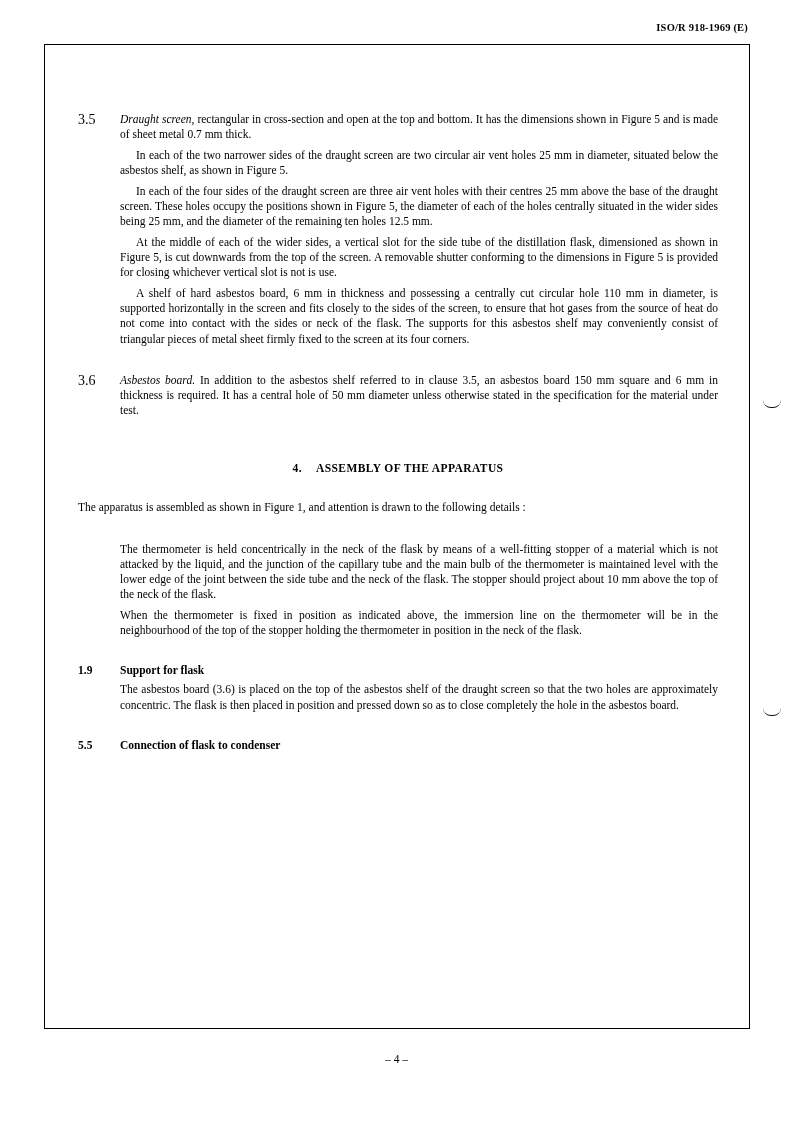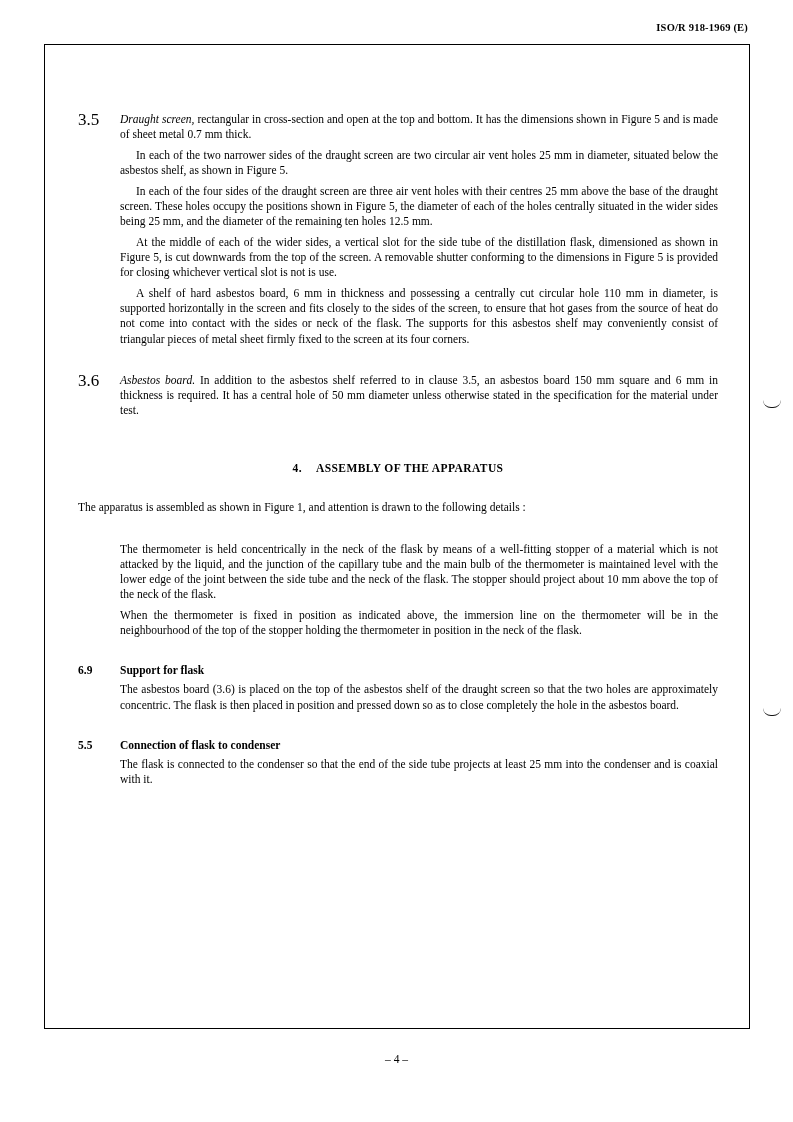--- a/index.html
+++ b/index.html
@@ -44,21 +44,21 @@
     top: 112px;
     width: 640px;
   }
   .clause {
     display: flex;
     margin-bottom: 0px;
   }
   .clause-num {
     width: 42px;
     flex: 0 0 42px;
-    font-size: 17px;
+    font-size: 14px;
     line-height: 15.2px;
   }
   .clause-body {
     flex: 1;
     font-size: 11.5px;
     line-height: 15.2px;
     text-align: justify;
   }
   .clause-body p {
     margin: 0 0 0 0;
@@ -187,34 +187,31 @@
     <div class="spacer-lg"></div>
 
     <div class="sub-body">
       <p>The thermometer is held concentrically in the neck of the flask by means of a well-fitting stopper of a material which is not attacked by the liquid, and the junction of the capillary tube and the main bulb of the thermometer is maintained level with the lower edge of the joint between the side tube and the neck of the flask. The stopper should project about 10 mm above the top of the neck of the flask.</p>
       <p>When the thermometer is fixed in position as indicated above, the immersion line on the thermometer will be in the neighbourhood of the top of the stopper holding the thermometer in position in the neck of the flask.</p>
     </div>
 
     <div class="spacer-lg"></div>
 
     <div class="sub-head">
-      <div class="num">6.9</div>
+      <div class="num">1.9</div>
       <div class="title">Support for flask</div>
     </div>
     <div class="sub-body">
       <p>The asbestos board (3.6) is placed on the top of the asbestos shelf of the draught screen so that the two holes are approximately concentric. The flask is then placed in position and pressed down so as to close completely the hole in the asbestos board.</p>
     </div>
 
     <div class="spacer-lg"></div>
 
     <div class="sub-head">
       <div class="num">5.5</div>
       <div class="title">Connection of flask to condenser</div>
     </div>
-    <div class="sub-body">
-      <p>The flask is connected to the condenser so that the end of the side tube projects at least 25 mm into the condenser and is coaxial with it.</p>
-    </div>
 
   </div>
 
   <div class="page-number">– 4 –</div>
 
 </div>
 
 </body></html>

